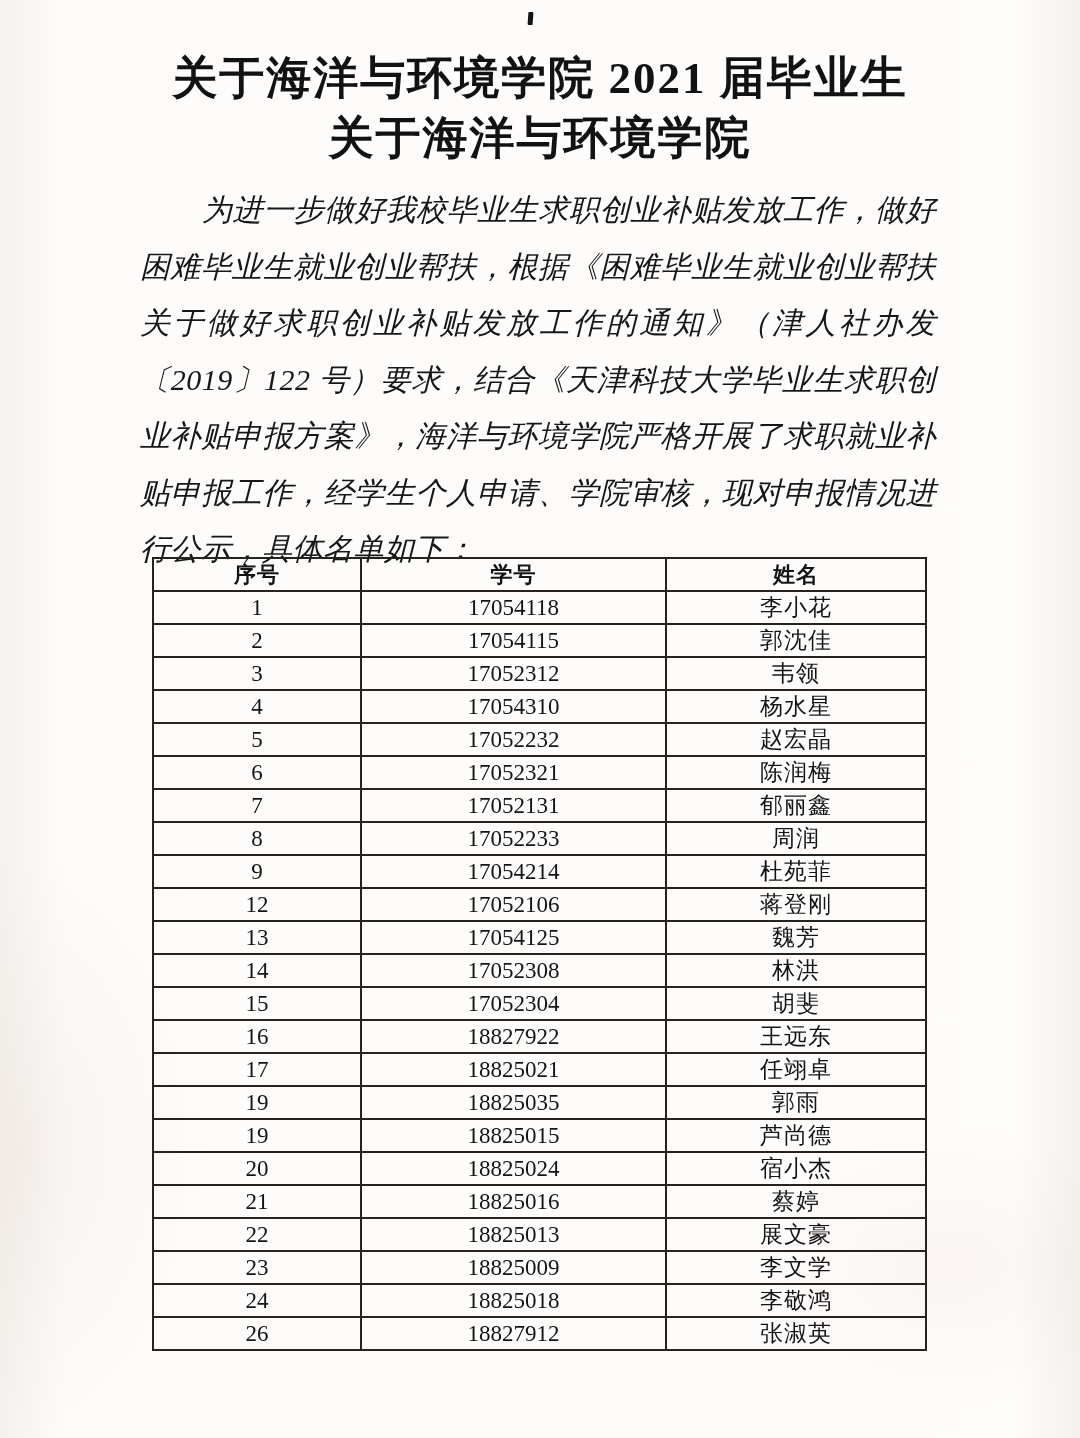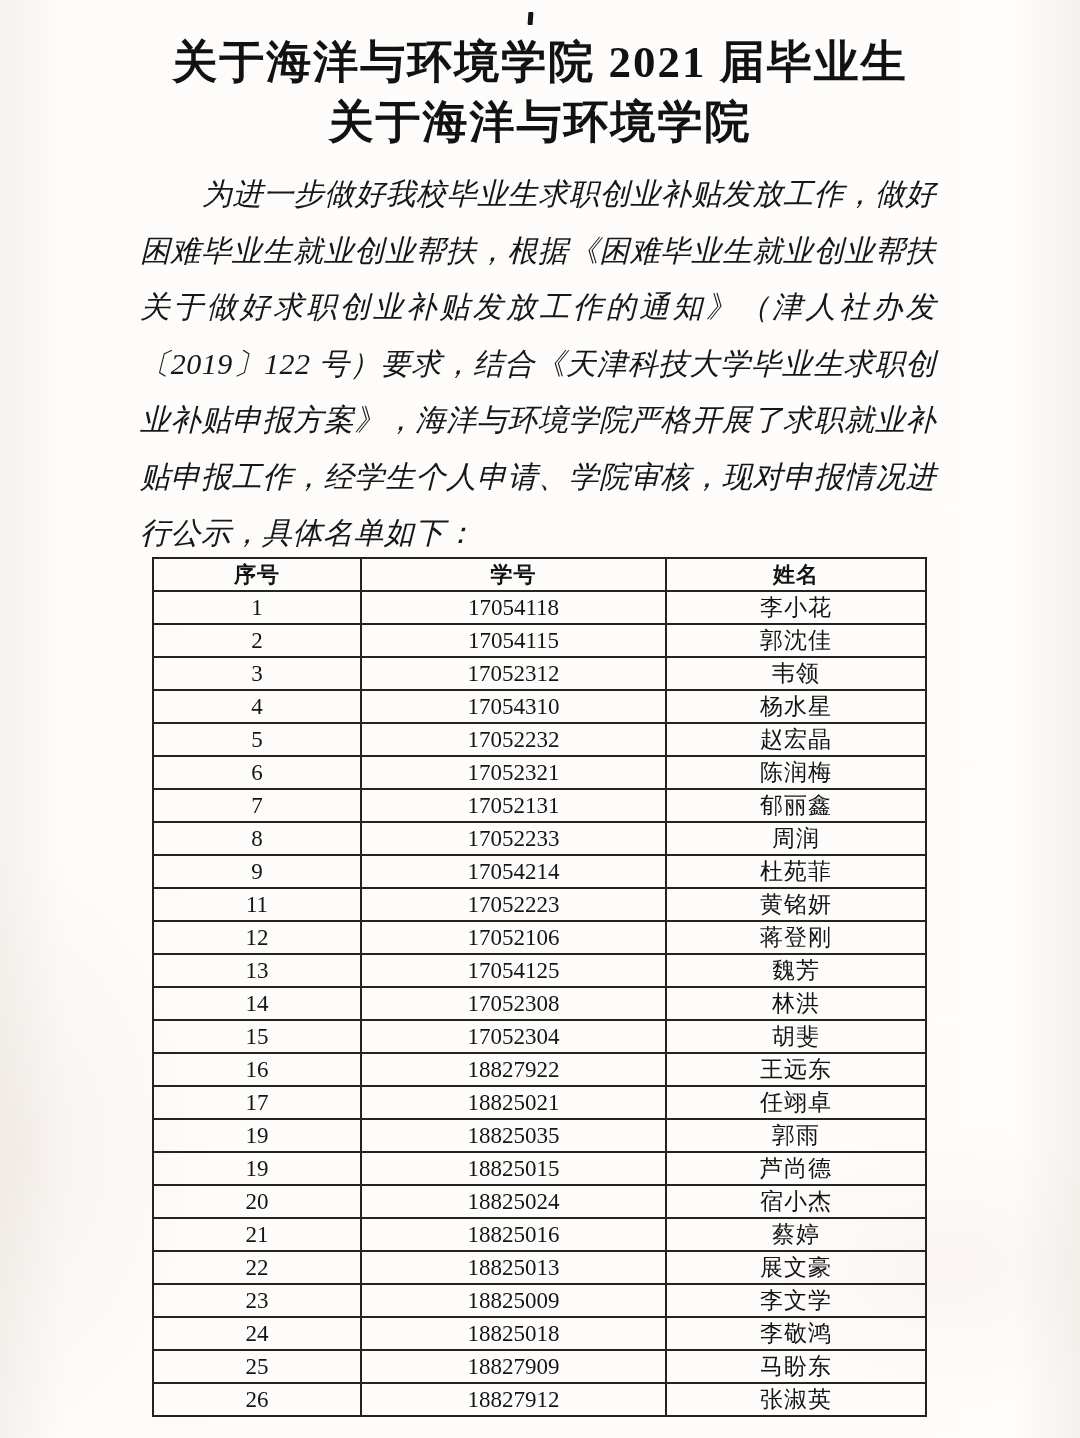--- a/index.html
+++ b/index.html
@@ -16,21 +16,21 @@
       radial-gradient(ellipse 300px 200px at 88% 88%, rgba(214,170,160,0.10), transparent 70%),
       radial-gradient(ellipse 260px 420px at 2% 80%, rgba(205,170,160,0.12), transparent 70%),
       linear-gradient(90deg, #f4f2ee 0%, #fdfcfa 6%, #fefdfc 94%, #f3f1ed 100%);
     color:#1b1b1b;
   }
   .scan-speck{
     position:absolute;left:528px;top:12px;width:5px;height:13px;
     background:#141414;transform:rotate(4deg);border-radius:1px;
   }
   .title{
-    margin:0;padding-top:32px;
+    margin:0;padding-top:48px;
     text-align:center;
     font-size:45px;line-height:60px;
     font-weight:700;
     letter-spacing:2px;
     color:#121212;
   }
   .title-line{display:block;}
   .body-text{
     margin:14px 144px 0 140px;
     width:796px;
@@ -151,25 +151,20 @@
           <td class="num">8</td>
           <td class="num">17052233</td>
           <td class="name">周润</td>
         </tr>
         <tr>
           <td class="num">9</td>
           <td class="num">17054214</td>
           <td class="name">杜苑菲</td>
         </tr>
         <tr>
-          <td class="num">11</td>
-          <td class="num">17052223</td>
-          <td class="name">黄铭妍</td>
-        </tr>
-        <tr>
           <td class="num">12</td>
           <td class="num">17052106</td>
           <td class="name">蒋登刚</td>
         </tr>
         <tr>
           <td class="num">13</td>
           <td class="num">17054125</td>
           <td class="name">魏芳</td>
         </tr>
         <tr>
@@ -221,24 +216,19 @@
           <td class="num">23</td>
           <td class="num">18825009</td>
           <td class="name">李文学</td>
         </tr>
         <tr>
           <td class="num">24</td>
           <td class="num">18825018</td>
           <td class="name">李敬鸿</td>
         </tr>
         <tr>
-          <td class="num">25</td>
-          <td class="num">18827909</td>
-          <td class="name">马盼东</td>
-        </tr>
-        <tr>
           <td class="num">26</td>
           <td class="num">18827912</td>
           <td class="name">张淑英</td>
         </tr>
       </tbody>
   </table>
 </div>
 
 </body></html>

